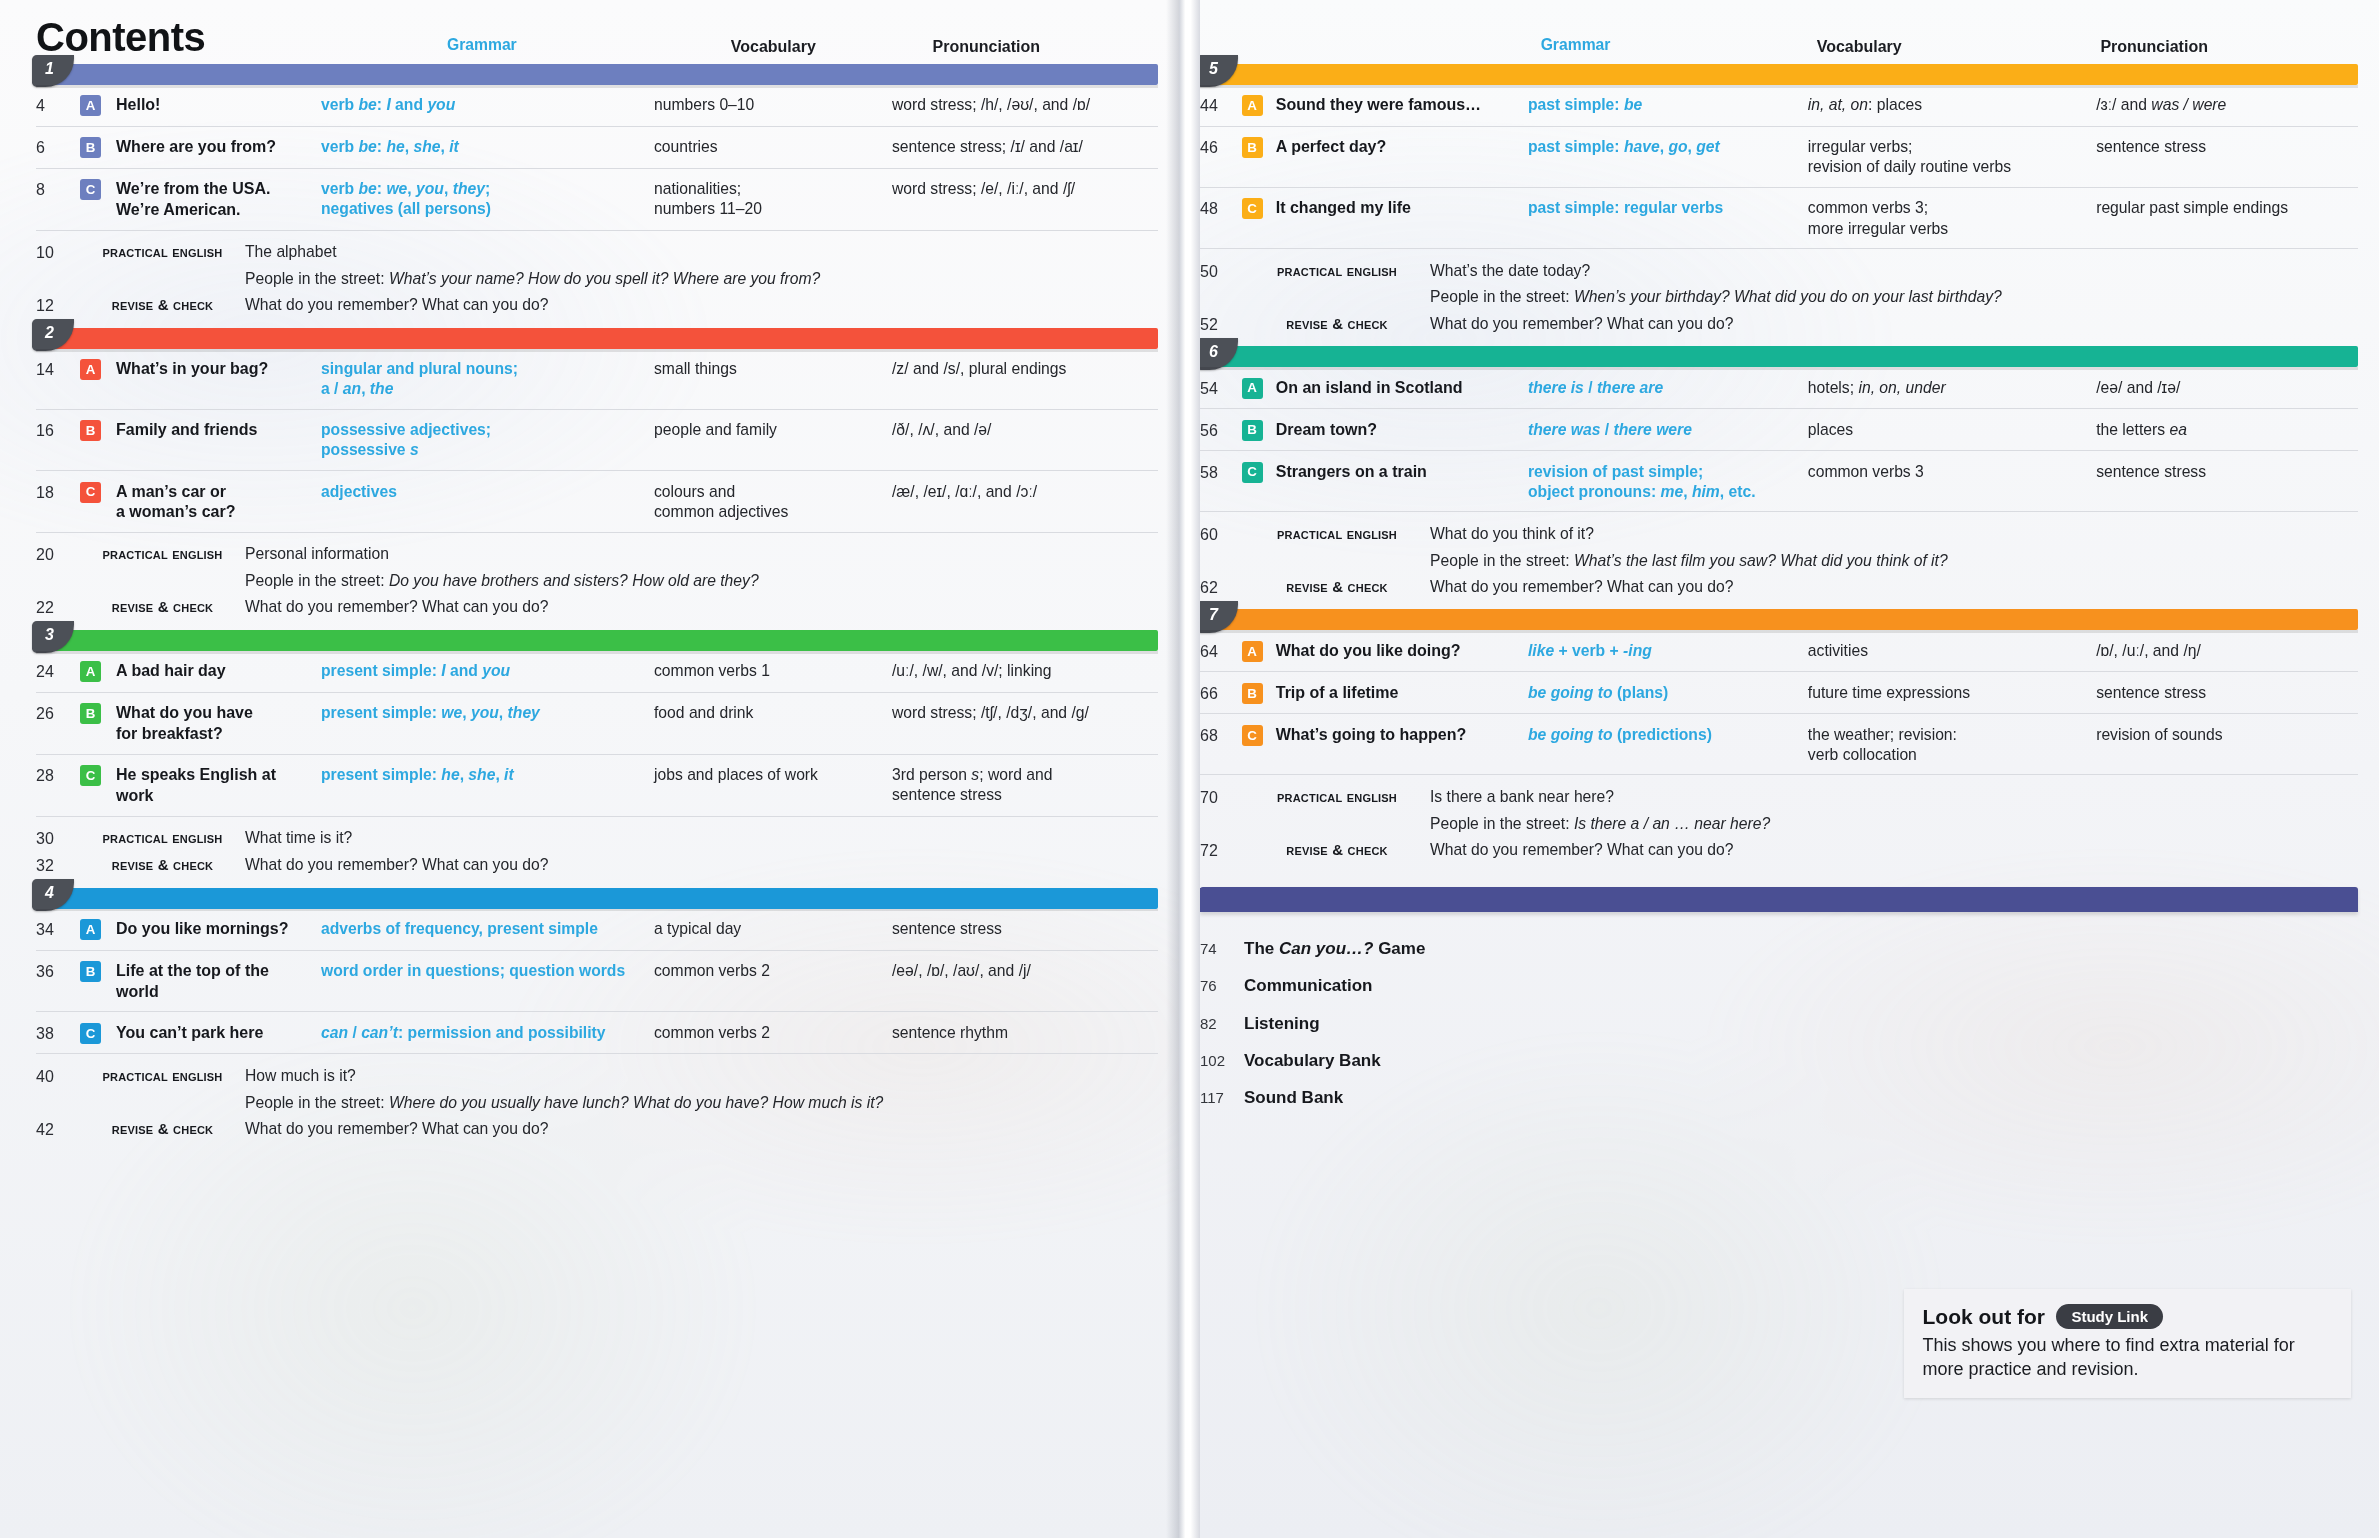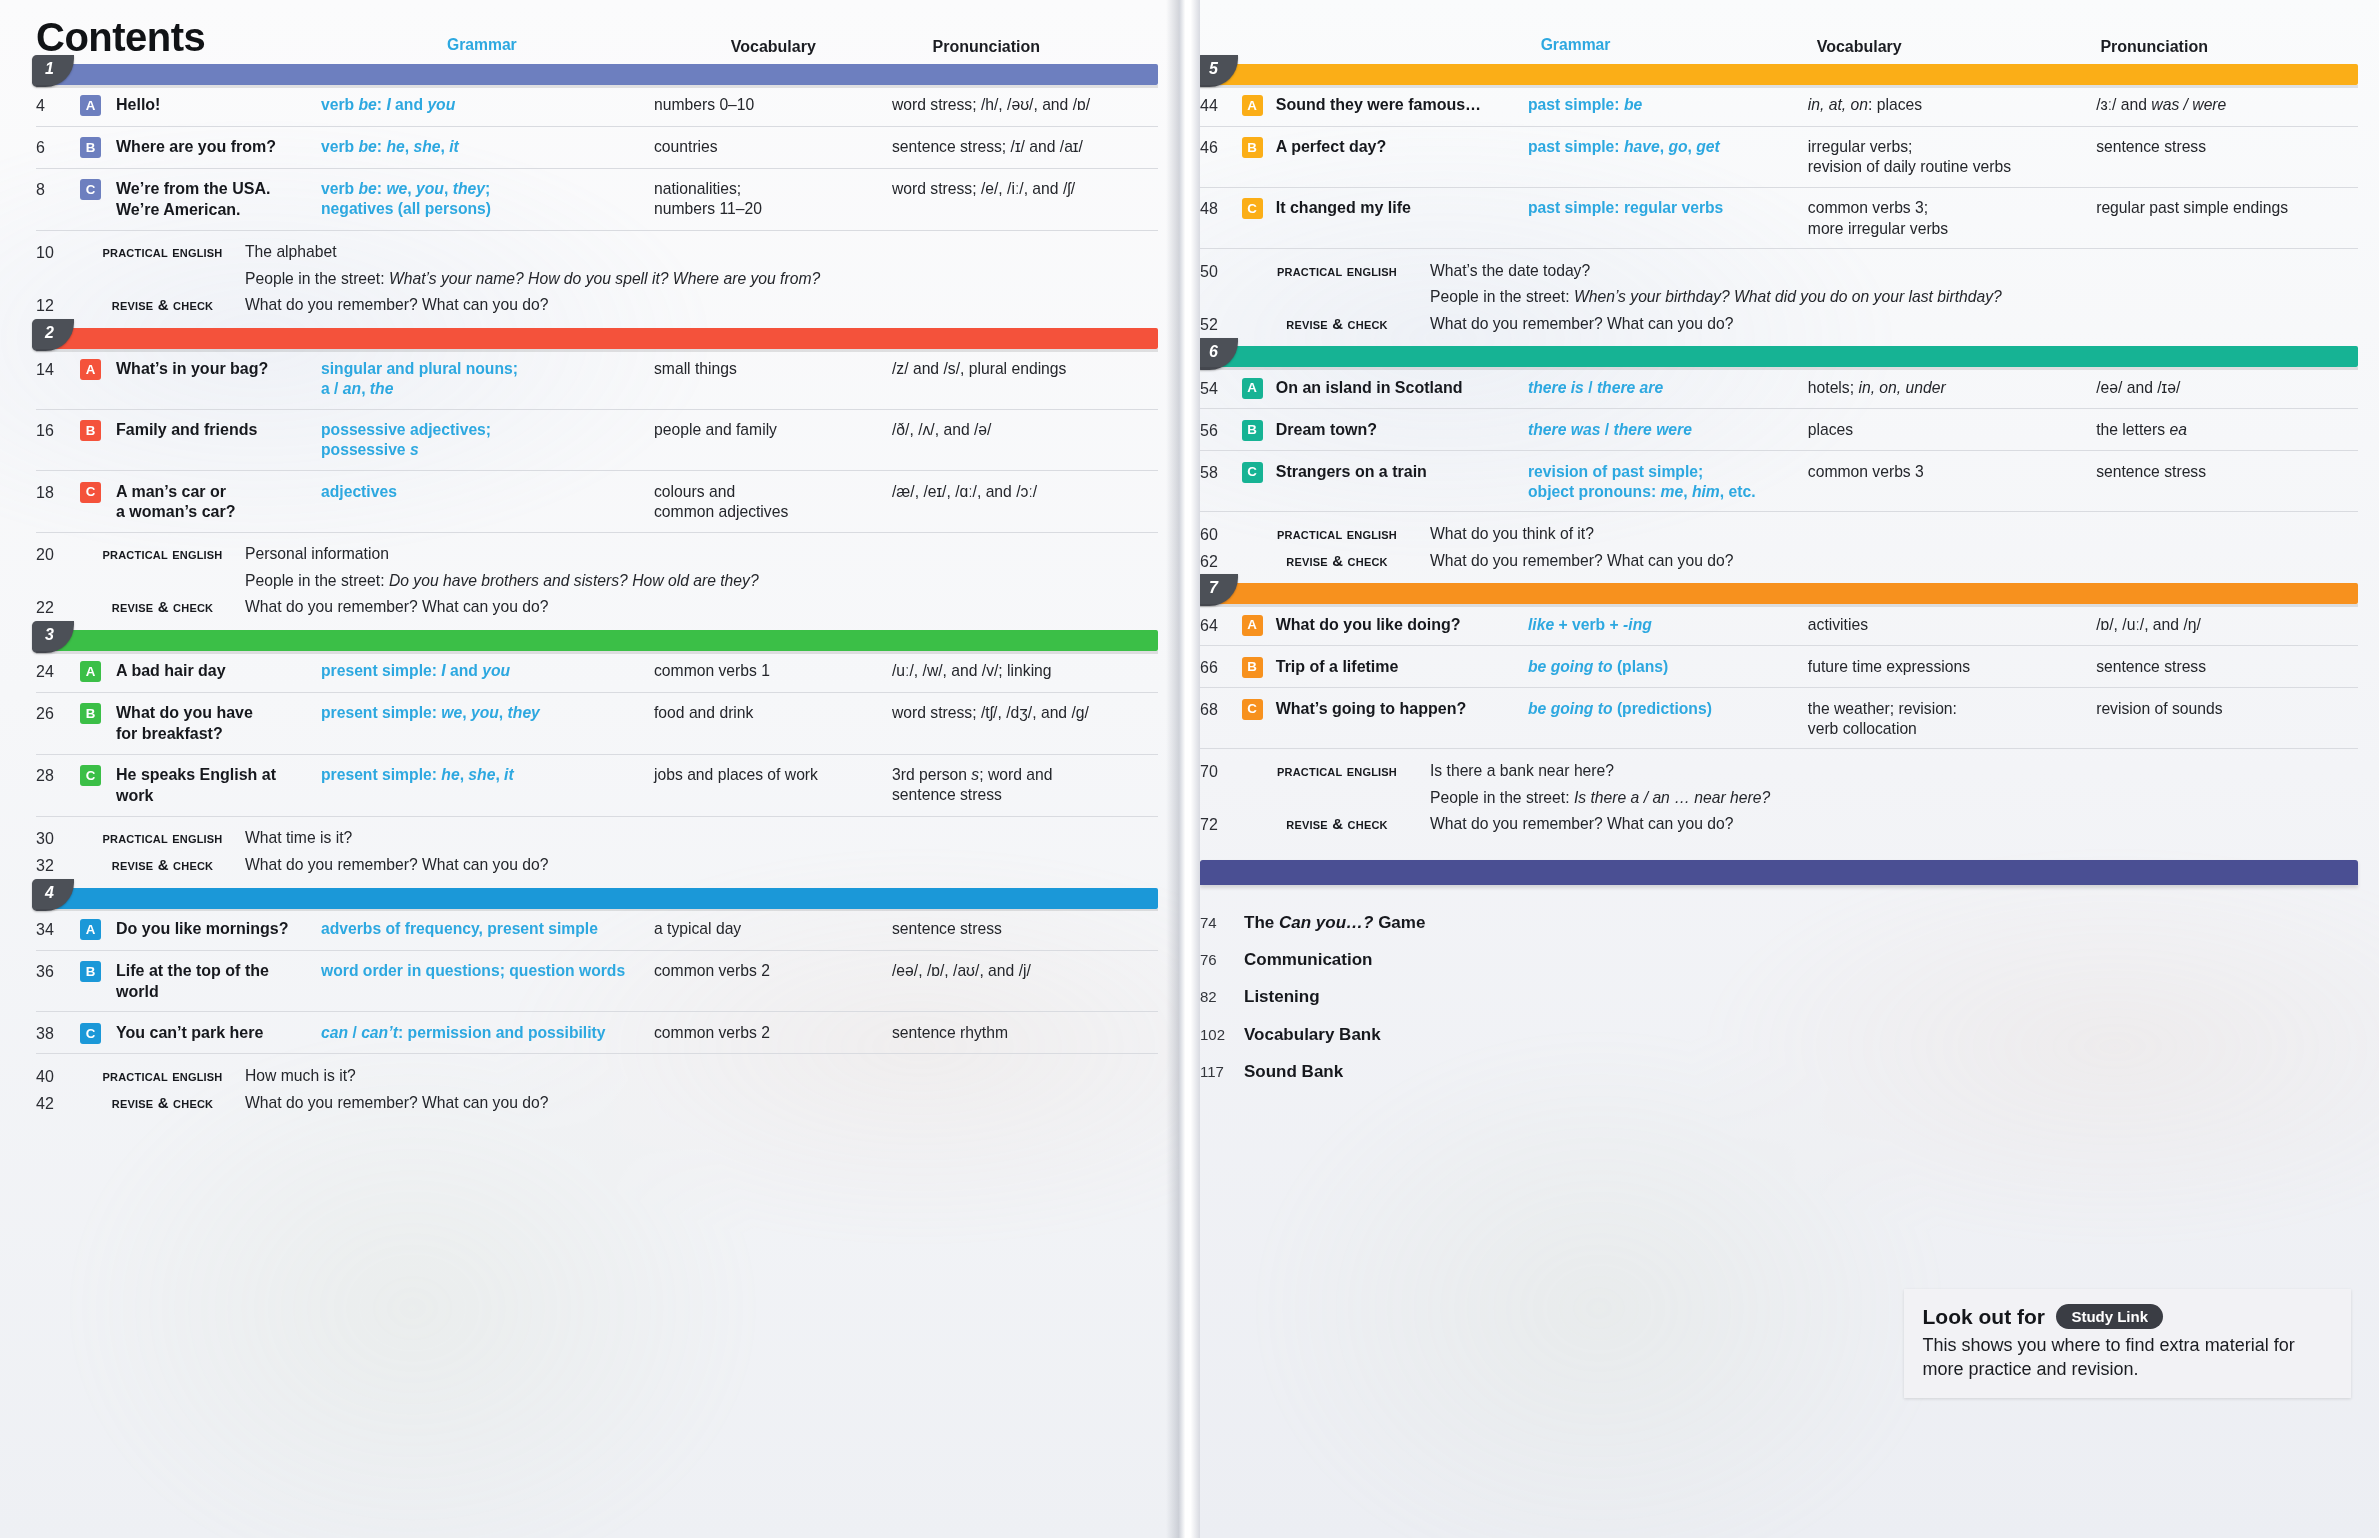--- a/index.html
+++ b/index.html
@@ -389,20 +389,24 @@
             <div class="vocab L-vocab">common verbs 2</div>
             <div class="pron L-pron">sentence rhythm</div>
           </div>
           <div class="pe-block">
             <div class="pe-row">
               <div class="pg L-num">40</div>
               <div class="pe-label L-pelabel">Practical English</div>
               <div class="pe-text">How much is it?</div>
             </div>
             <div class="pe-row">
+              <div class="pe-indent-L"></div>
+              <div class="pe-text">People in the street: <i>Where do you usually have lunch?  What do you have?  How much is it?</i></div>
+            </div>
+            <div class="pe-row">
               <div class="pg L-num">42</div>
               <div class="pe-label L-pelabel">Revise &amp; Check</div>
               <div class="pe-text">What do you remember?  What can you do?</div>
             </div>
           </div>
         </div>
       </div>
   </div>
 
   <div class="gutter"></div>
@@ -505,20 +509,24 @@
             <div class="vocab R-vocab">common verbs 3</div>
             <div class="pron R-pron">sentence stress</div>
           </div>
           <div class="pe-block">
             <div class="pe-row">
               <div class="pg R-num">60</div>
               <div class="pe-label R-pelabel">Practical English</div>
               <div class="pe-text">What do you think of it?</div>
             </div>
             <div class="pe-row">
+              <div class="pe-indent-R"></div>
+              <div class="pe-text">People in the street: <i>What’s the last film you saw?  What did you think of it?</i></div>
+            </div>
+            <div class="pe-row">
               <div class="pg R-num">62</div>
               <div class="pe-label R-pelabel">Revise &amp; Check</div>
               <div class="pe-text">What do you remember?  What can you do?</div>
             </div>
           </div>
         </div>
         <div class="unit-block">
           <div class="unit-band" style="background:#f7911e">
             <div class="unit-tab" style="background:#4c5057">
               <span>7</span>

